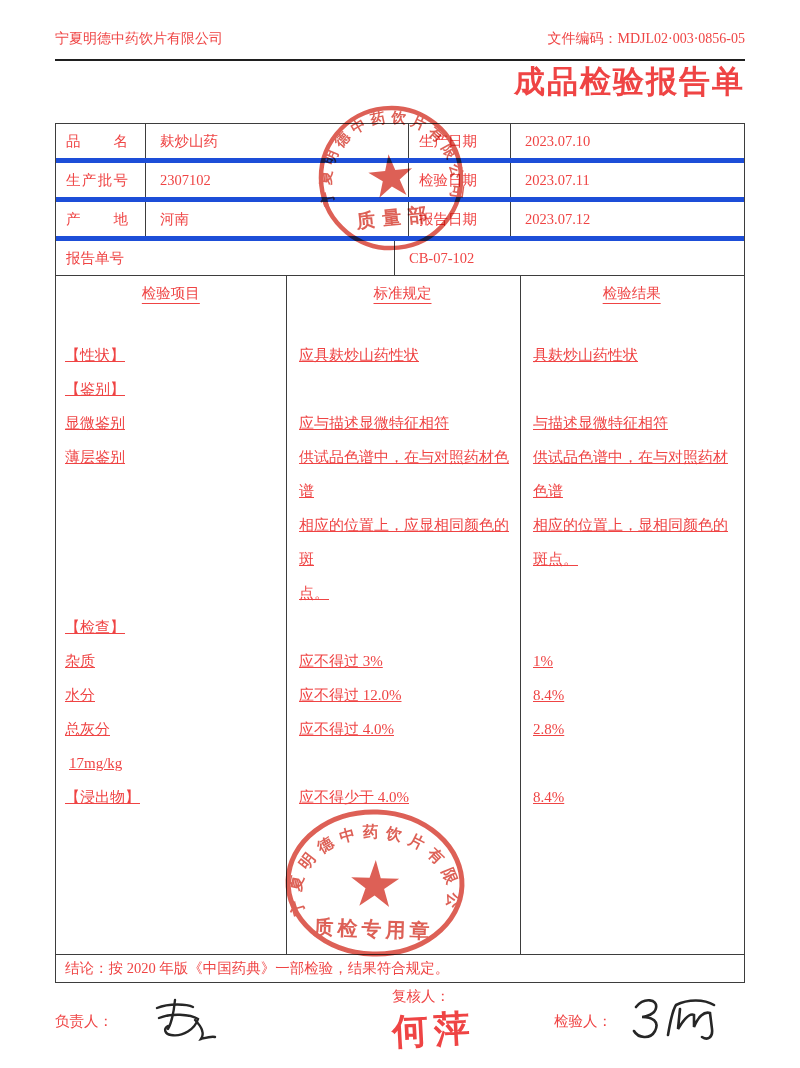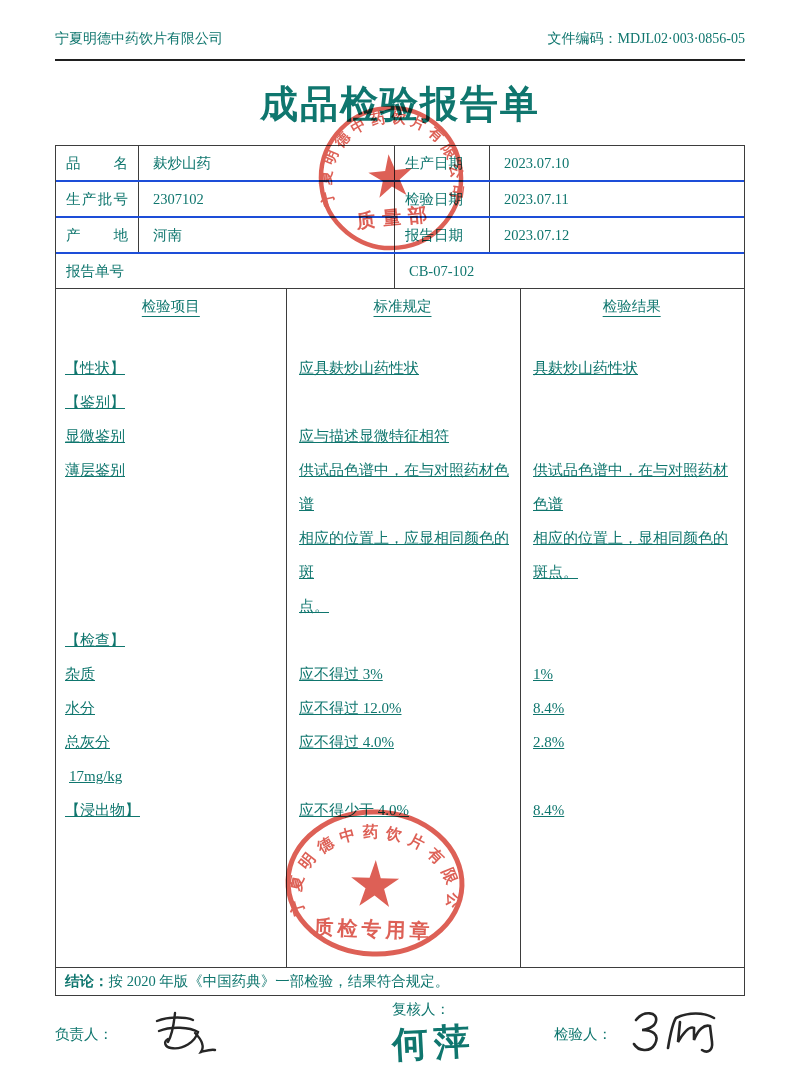--- a/index.html
+++ b/index.html
@@ -2,33 +2,33 @@
 <html><head>
 <meta charset="utf-8">
 <style>
   * { margin:0; padding:0; box-sizing:border-box; }
   html,body { background:#ffffff; }
   .page {
     position:relative;
     width:800px; height:1068px;
     background:#ffffff;
     font-family:"Liberation Serif","DejaVu Serif",serif;
-    color:#0f766e;
+    color:#ef4444;
     padding:30px 55px 0 55px;
     overflow:hidden;
   }
   
   .doc-header { display:flex; justify-content:space-between; font-size:14px; height:20px; }
   .header-rule { margin-top:9px; height:2px; background:#1f1f1f; }
   
-  .title { text-align:center; font-size:38px; font-weight:bold; letter-spacing:2px; margin-top:22px; height:42px; line-height:42px; }
+  .title { text-align:right; font-size:31px; font-weight:bold; letter-spacing:2px; height:42px; line-height:42px; }
   
   .info-table { margin-top:20px; border:1px solid #3d3d3d; }
-  .info-row { display:grid; grid-template-columns:82px 256px 95px 1fr; }
-  .info-row + .info-row, .report-row { border-top:2px solid #1d4ed8; }
+  .info-row { display:grid; grid-template-columns:82px 256px 95px 1fr;gap:7px; }
+  .info-row + .info-row, .report-row { border-top:5px solid #1d4ed8; }
   .icell { height:34px; line-height:34px; font-size:14.5px; padding:0 10px; overflow:hidden; white-space:nowrap; }
   .icell + .icell { border-left:1px solid #3d3d3d; }
   .jlabel { text-align:justify; text-align-last:justify; }
   .val { padding-left:14px; }
   .report-row { display:grid; grid-template-columns:338px 1fr; }
   
   .insp-table { position:relative; margin-top:-1px; border:1px solid #3d3d3d; height:680px; overflow:hidden; }
   .vline { position:absolute; top:0; bottom:0; width:1px; background:#3d3d3d; }
   .vline.v1 { left:230px; } .vline.v2 { left:464px; }
   .insp-header { display:flex; padding-top:8px; height:44px; font-size:14.5px;justify-content:flex-end; }
@@ -36,21 +36,21 @@
   .hcell span { text-decoration:underline; text-underline-offset:5px; }
   .hc1 { width:230px; } .hc2 { width:234px; } .hc3 { width:225px; }
   .insp-body { margin-top:18px; }
   .insp-row { display:flex; align-items:flex-start; }
   .ccell { font-size:15px; line-height:34px; white-space:pre-line;text-decoration:underline; }
   .c-item { width:230px; padding-left:9px; }
   .c-standard { width:234px; padding-left:13px; padding-right:4px; }
   .c-result { flex:1; padding-left:13px; padding-right:4px; }
   
   .conclusion { margin-top:-1px; border:1px solid #3d3d3d; height:29px; line-height:27px; font-size:14.5px; padding-left:9px; }
-  .conclusion b { font-weight:bold; }
+  .conclusion b { font-weight:normal; }
   
   .signatures { margin-top:10px; display:flex; align-items:center; font-size:14.5px; height:56px;gap:44px; }
   .sig-label { white-space:nowrap; }
   .sig-draw { display:inline-block; }
   .sig-name { font-size:36px; font-weight:600; transform:rotate(-3deg); letter-spacing:6px; white-space:nowrap; }
   .g1 .sig-draw { margin-left:22px; }
   .g2 { margin-left:92px;flex-direction:column; } .g2 .sig-name { margin-left:26px; }
   .g3 { margin-left:34px; } .g3 .sig-draw { margin-left:16px; }
   
   .stamp { position:absolute; pointer-events:none; mix-blend-mode:multiply; opacity:0.86; }
@@ -112,20 +112,21 @@
           <div class="ccell c-result">具麸炒山药性状</div>
         </div>
         <div class="insp-row">
           <div class="ccell c-item">【鉴别】</div>
           <div class="ccell c-standard"></div>
           <div class="ccell c-result"></div>
         </div>
         <div class="insp-row">
           <div class="ccell c-item">显微鉴别</div>
           <div class="ccell c-standard">应与描述显微特征相符</div>
+          <div class="ccell c-result">与描述显微特征相符</div>
         </div>
         <div class="insp-row">
           <div class="ccell c-item">薄层鉴别</div>
           <div class="ccell c-standard">供试品色谱中，在与对照药材色谱
 相应的位置上，应显相同颜色的斑
 点。</div>
           <div class="ccell c-result">供试品色谱中，在与对照药材色谱
 相应的位置上，显相同颜色的斑点。</div>
         </div>
         <div class="insp-row">

